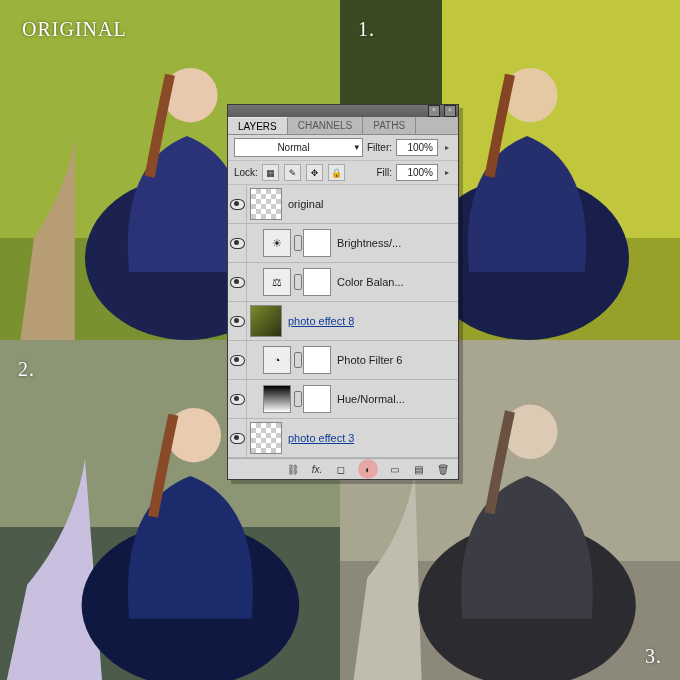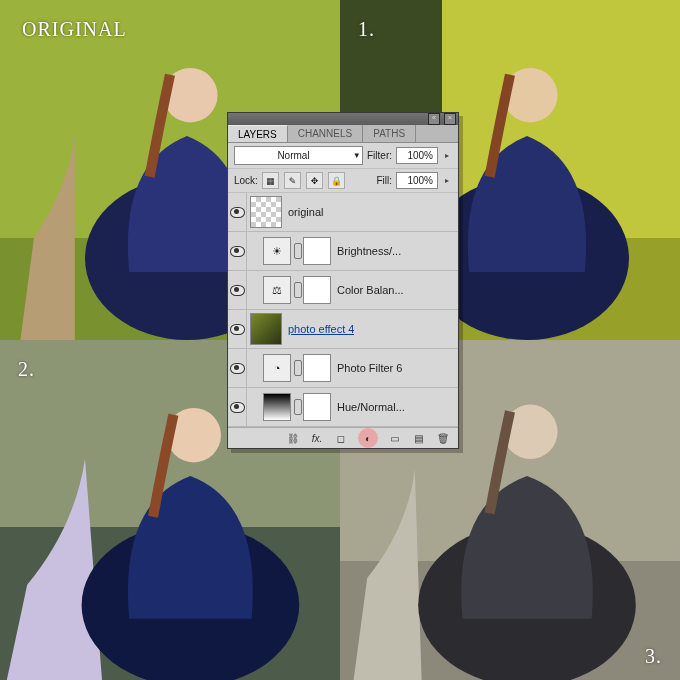--- a/index.html
+++ b/index.html
@@ -34,21 +34,21 @@
     letter-spacing: 1px;
   }
   .tl .quad-label { top: 18px; left: 22px; }
   .tr .quad-label { top: 18px; left: 18px; }
   .bl .quad-label { top: 18px; left: 18px; }
   .br .quad-label { bottom: 12px; right: 18px; }
 
   
   .panel {
     position: absolute;
-    left: 227px; top: 112px;
+    left: 227px; top: 104px;
     width: 230px;
     background: #d7d7d7;
     border: 1px solid #3a3a3a;
     box-shadow: 4px 4px 0 rgba(0,0,0,.25);
     z-index: 10;
     color: #1a1a1a;
   }
   .panel-top {
     height: 12px;
     background: linear-gradient(#737373,#5c5c5c);
@@ -332,41 +332,48 @@
         <div class="adj-icon">⚖</div>
         <div class="link-icon"></div>
         <div class="mask"></div>
         <span class="layer-name">Color Balan...</span>
       </div>
       <div class="layer">
         <div class="eye-cell">
           <div class="eye"></div>
         </div>
         <div class="thumb photo1"></div>
-        <span class="layer-name lnk">photo effect 4</span>
+        <span class="layer-name lnk">photo effect 8</span>
       </div>
       <div class="layer">
         <div class="eye-cell">
           <div class="eye"></div>
         </div>
         <div class="indent"></div>
         <div class="adj-icon">◔</div>
         <div class="link-icon"></div>
         <div class="mask"></div>
         <span class="layer-name">Photo Filter 6</span>
       </div>
       <div class="layer">
         <div class="eye-cell">
           <div class="eye"></div>
         </div>
         <div class="indent"></div>
         <div class="adj-icon adj-grad"></div>
         <div class="link-icon"></div>
         <div class="mask"></div>
         <span class="layer-name">Hue/Normal...</span>
+      </div>
+      <div class="layer">
+        <div class="eye-cell">
+          <div class="eye"></div>
+        </div>
+        <div class="thumb "></div>
+        <span class="layer-name lnk">photo effect 3</span>
       </div>
     </div>
 
   <div class="panel-footer">
     <span class="ftr-icon">⛓</span>
     <span class="ftr-icon">
         <i>fx.</i>
       </span>
     <span class="ftr-icon">◻</span>
     <span class="hl-circle">

